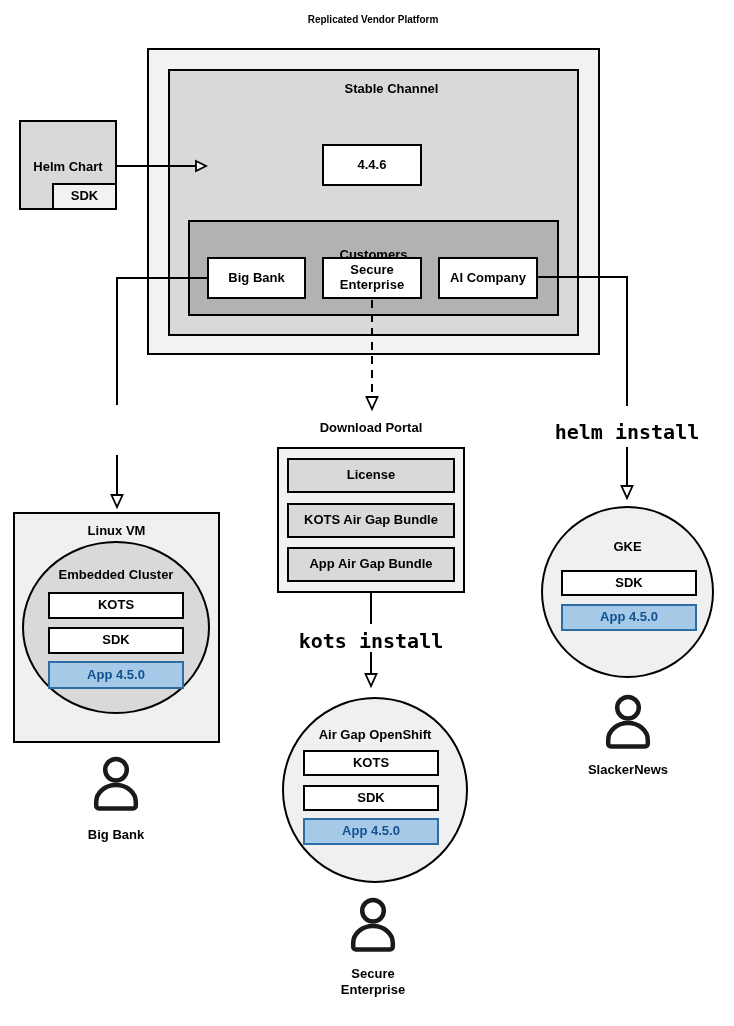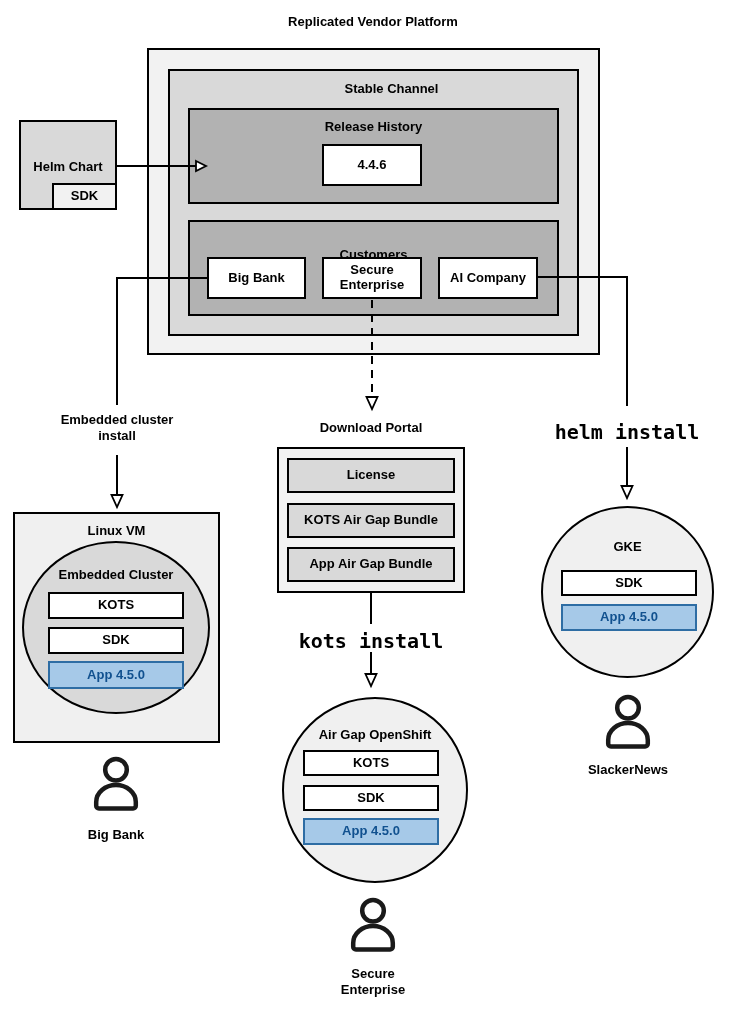--- a/index.html
+++ b/index.html
@@ -37,46 +37,42 @@
   #wires line,#wires polyline{stroke:var(--line);stroke-width:2;fill:none;}
   #wires polygon{fill:#ffffff;stroke:var(--line);stroke-width:1.8;}
   .person{position:absolute;}
   .person circle,.person path{fill:none;stroke:#1a1a1a;stroke-width:5;stroke-linejoin:round;}
 </style>
 </head>
 <body>
 
 <div id="canvas">
 
-  <div class="lbl" style="left:173px;top:14px;width:400px;font-size:13px;">Replicated Vendor Platform</div>
+  <div class="lbl" style="left:173px;top:14px;width:400px;font-size:10px;">Replicated Vendor Platform</div>
 
   <div class="box fill-light" style="left:147px;top:48px;width:453px;height:307px;"></div>
 
   <div class="box fill-mid" style="left:168px;top:69px;width:411px;height:267px;">
     <div class="hdr" style="top:10px;padding-left:36px;">Stable Channel</div>
   </div>
 
-  <div class="box fill-dark" style="left:188px;top:108px;width:371px;height:96px;">
-    <div class="hdr" style="top:9px;">Release History</div>
-  </div>
   <div class="box white cell" style="left:322px;top:144px;width:100px;height:42px;">4.4.6</div>
 
   <div class="box fill-dark" style="left:188px;top:220px;width:371px;height:96px;">
     <div class="hdr" style="top:25px;">Customers</div>
   </div>
   <div class="box white cell" style="left:207px;top:257px;width:99px;height:42px;">Big Bank</div>
   <div class="box white cell" style="left:322px;top:257px;width:100px;height:42px;padding:0 10px;">Secure Enterprise</div>
   <div class="box fill-mid" style="left:19px;top:120px;width:98px;height:90px;">
     <div class="hdr" style="top:37px;">Helm Chart</div>
   </div>
 
   <div class="box white cell" style="left:438px;top:257px;width:100px;height:42px;">AI Company</div>
   <div class="box fill-light cell" style="left:52px;top:183px;width:65px;height:27px;">SDK</div>
 
-  <div class="lbl" style="left:47px;top:412px;width:140px;">Embedded cluster install</div>
 
   <div class="box fill-node" style="left:13px;top:512px;width:207px;height:231px;">
     <div class="hdr" style="top:9px;">Linux VM</div>
   </div>
   <div class="box fill-mid circle" style="left:22px;top:541px;width:188px;height:173px;">
     <div class="hdr" style="top:24px;">Embedded Cluster</div>
   </div>
   <div class="box white cell" style="left:48px;top:592px;width:136px;height:27px;">KOTS</div>
   <div class="box white cell" style="left:48px;top:627px;width:136px;height:27px;">SDK</div>
   <div class="box blue cell" style="left:48px;top:661px;width:136px;height:28px;">App 4.5.0</div>

